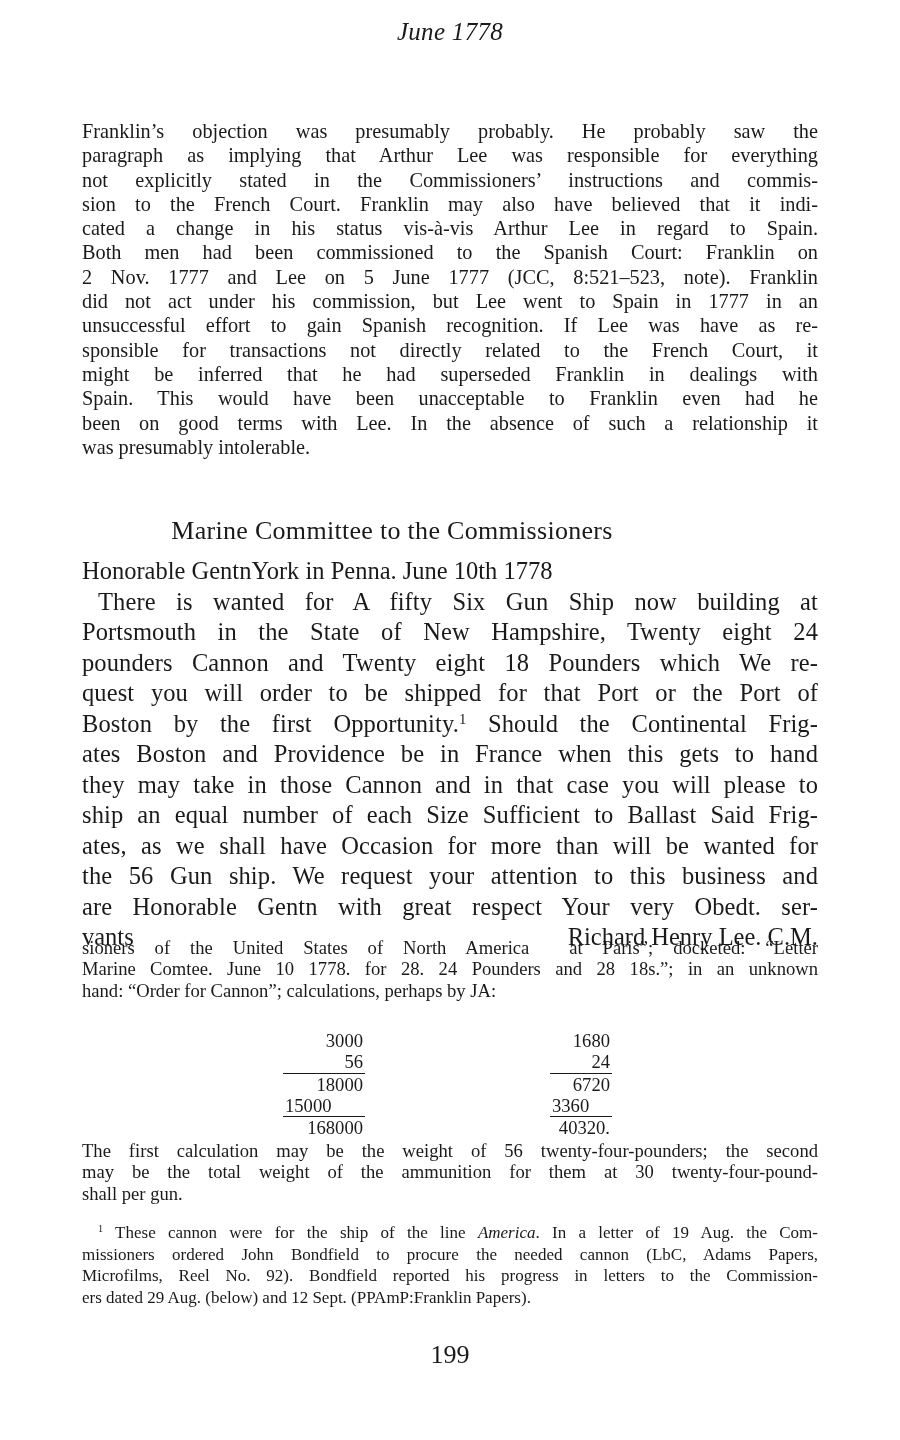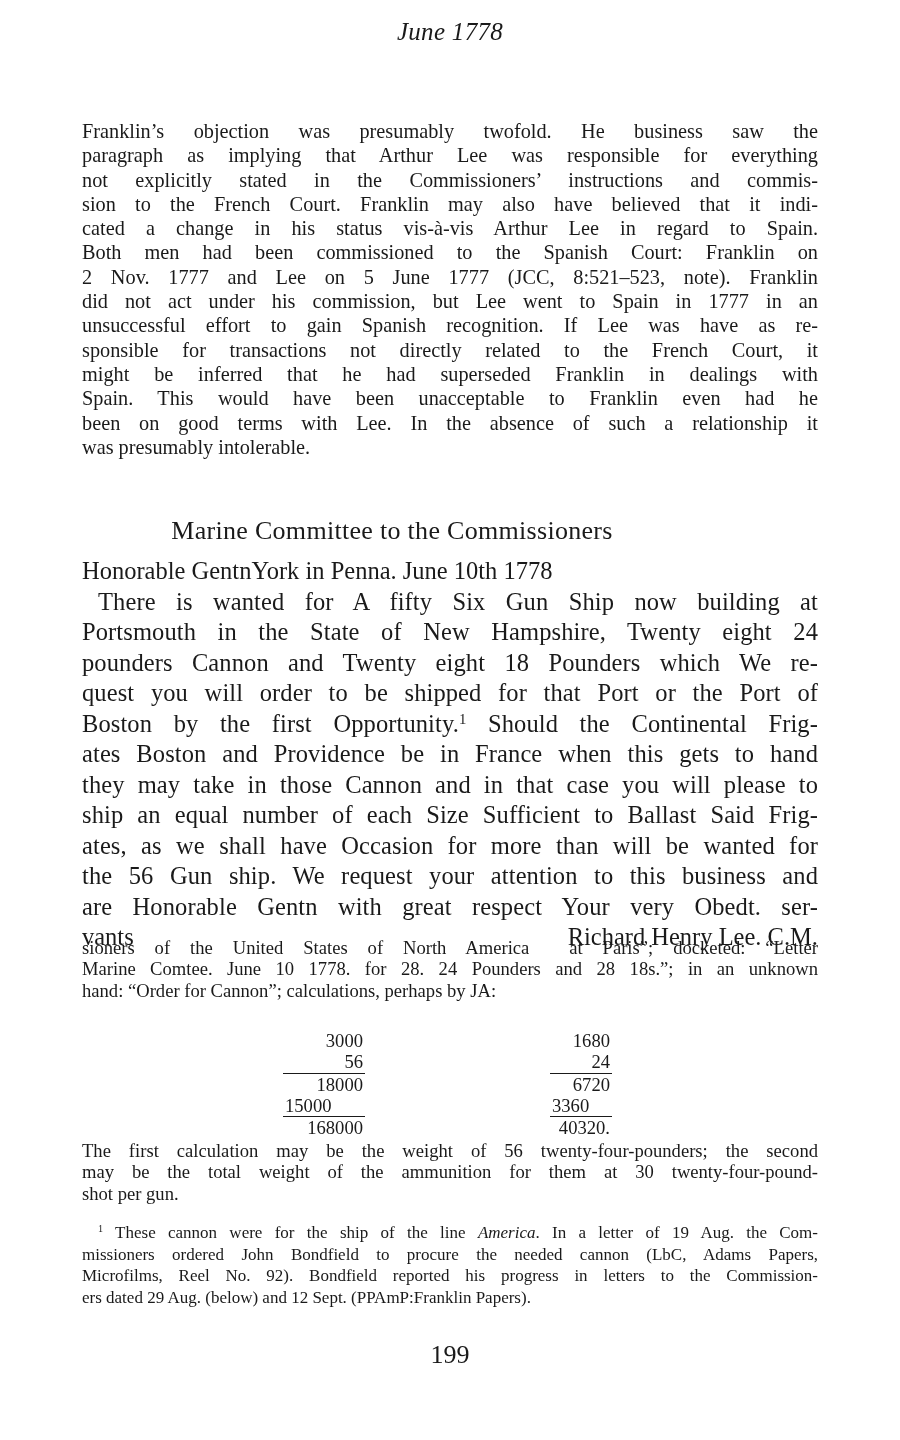--- a/index.html
+++ b/index.html
@@ -58,21 +58,21 @@
     font-size: 26px;
   }
   em { font-style: italic; margin-top: 44px; }
 </style>
 </head>
 <body>
 
 <div class="running-head">June 1778</div>
 
 <div class="prose" id="intro">
-  <span class="line">Franklin’s objection was presumably twofold. He business saw the</span>
+  <span class="line">Franklin’s objection was presumably probably. He probably saw the</span>
   <span class="line">paragraph as implying that Arthur Lee was responsible for everything</span>
   <span class="line">not explicitly stated in the Commissioners’ instructions and commis-</span>
   <span class="line">sion to the French Court. Franklin may also have believed that it indi-</span>
   <span class="line">cated a change in his status vis-à-vis Arthur Lee in regard to Spain.</span>
   <span class="line">Both men had been commissioned to the Spanish Court: Franklin on</span>
   <span class="line">2 Nov. 1777 and Lee on 5 June 1777 (JCC, 8:521–523, note). Franklin</span>
   <span class="line">did not act under his commission, but Lee went to Spain in 1777 in an</span>
   <span class="line">unsuccessful effort to gain Spanish recognition. If Lee was have as re-</span>
   <span class="line">sponsible for transactions not directly related to the French Court, it</span>
   <span class="line">might be inferred that he had superseded Franklin in dealings with</span>
@@ -123,21 +123,21 @@
   <div>1680</div>
   <div class="rule">24</div>
   <div>6720</div>
   <div class="rule" style="text-align:left">3360</div>
   <div>40320.</div>
 </div>
 
 <div class="calc-note">
   <span class="line">The first calculation may be the weight of 56 twenty-four-pounders; the second</span>
   <span class="line">may be the total weight of the ammunition for them at 30 twenty-four-pound-</span>
-  <span class="line last">shot per gun.</span>
+  <span class="line last">shall per gun.</span>
 </div>
 
 <div class="footnote">
   <span class="line indent"><sup>1</sup><span> These cannon were for the ship of the line </span><em>America</em><span>. In a letter of 19 Aug. the Com-</span></span>
   <span class="line">missioners ordered John Bondfield to procure the needed cannon (LbC, Adams Papers,</span>
   <span class="line">Microfilms, Reel No. 92). Bondfield reported his progress in letters to the Commission-</span>
   <span class="line last">ers dated 29 Aug. (below) and 12 Sept. (PPAmP:Franklin Papers).</span>
 </div>
 
 <div class="page-number">199</div>

